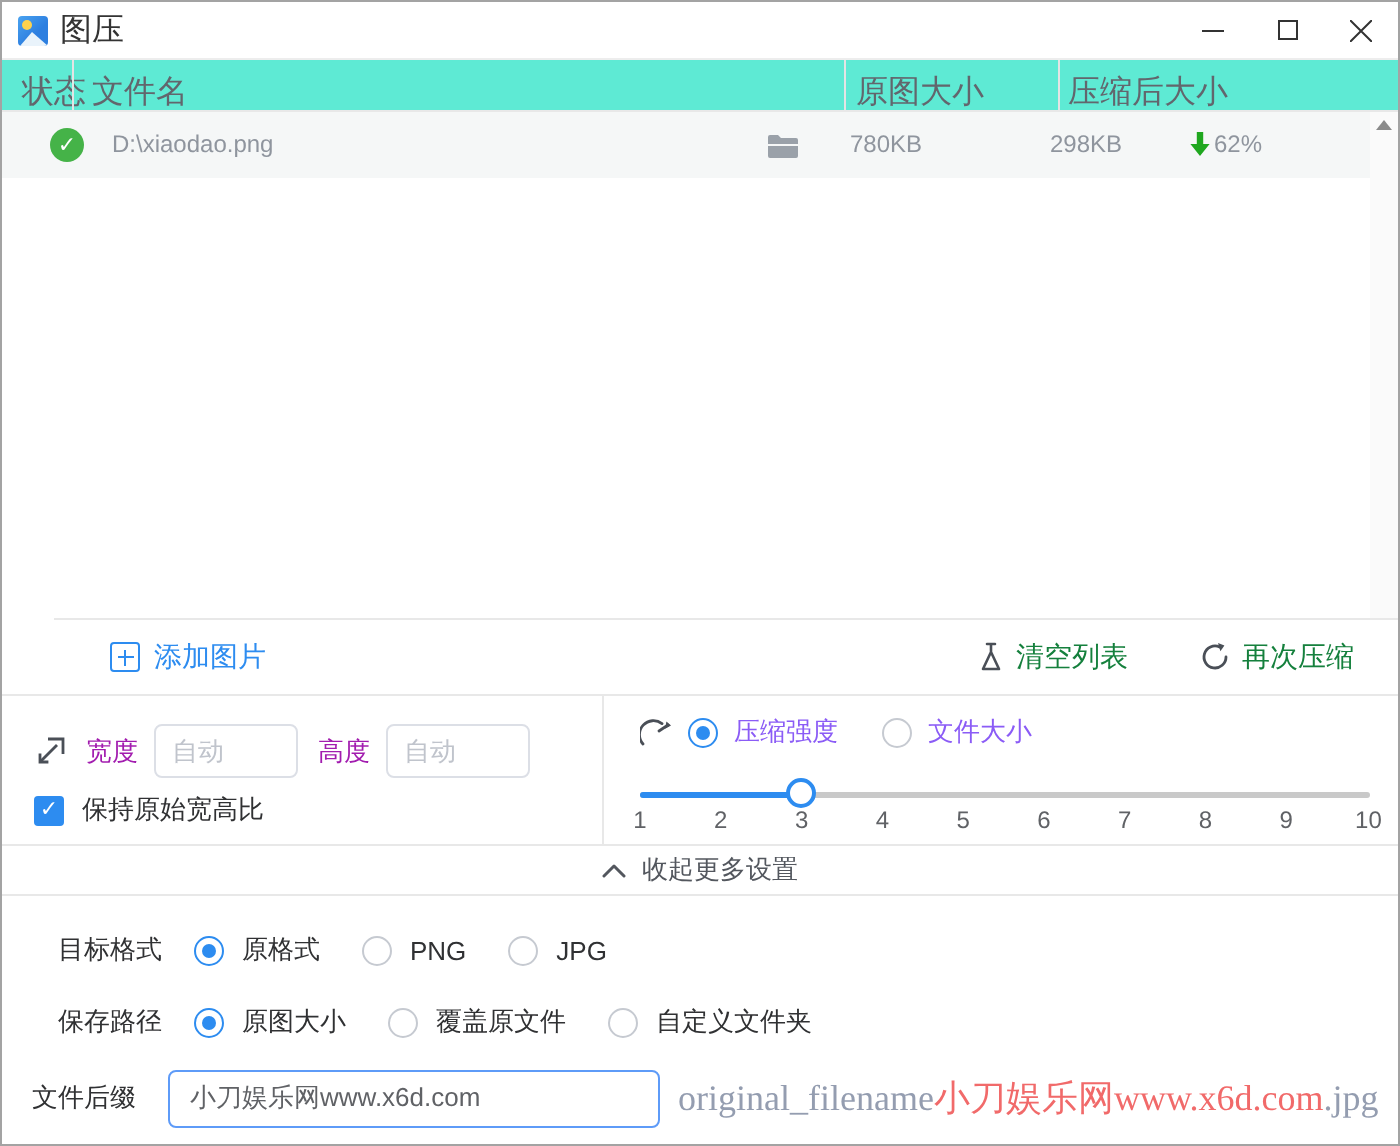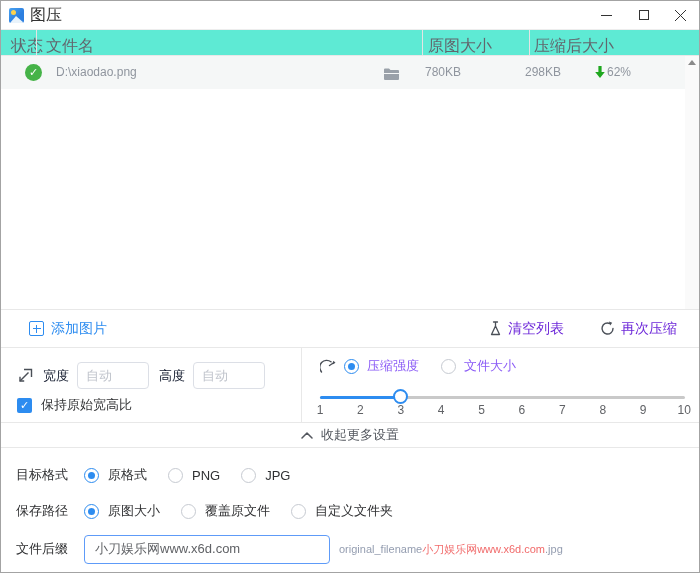--- a/index.html
+++ b/index.html
@@ -32,35 +32,35 @@
   .check-icon { position:absolute; left:24px; top:8px; width:17px; height:17px; border-radius:50%; background:#45b348; color:#fff; display:flex; align-items:center; justify-content:center; font-size:11px; font-weight:bold; }
   .fname { position:absolute; left:55px; top:9px; font-size:12px; color:#8f959e; }
   .folder-icon { position:absolute; left:383px; top:10px; }
   .sz-orig { position:absolute; left:424px; top:9px; font-size:12px; color:#8f959e; }
   .sz-comp { position:absolute; left:524px; top:9px; font-size:12px; color:#8f959e; }
   .reduction { position:absolute; left:594px; top:9px; font-size:12px; color:#8f959e; display:flex; align-items:center; gap:2px; }
   .scrollbar { position:absolute; right:0; top:0; width:14px; height:100%; background:#fafafa; }
   .scroll-up { position:absolute; top:4px; left:3px; width:0; height:0; border-left:4px solid transparent; border-right:4px solid transparent; border-bottom:5px solid #8a8a8a; }
 
   
-  .toolbar { position:relative; height:38px; border-top:1px solid #e8e8e8; display:flex; align-items:center; }
+  .toolbar { position:relative; height:38px; border-top:1px solid #e8e8e8; display:flex; align-items:center;margin-left:26px; }
   .add-btn { display:flex; align-items:center; gap:7px; margin-left:28px; color:#2d8cf0; font-size:14px; cursor:default; }
   .plus-box { width:15px; height:15px; border:1.4px solid #2d8cf0; border-radius:2px; position:relative; }
   .plus-box:before, .plus-box:after { content:""; position:absolute; background:#2d8cf0; }
   .plus-box:before { left:2.5px; top:5.5px; width:8px; height:1.6px; }
   .plus-box:after { left:5.6px; top:2.5px; width:1.6px; height:8px; }
   .toolbar-right { position:absolute; right:22px; display:flex; gap:36px; }
-  .tool-btn { display:flex; align-items:center; gap:6px; font-size:14px; color:#6d28d9; }
+  .tool-btn { display:flex; align-items:center; gap:6px; font-size:14px; color:#15803d; }
 
   
   .settings { position:relative; height:75px; border-top:1px solid #e8e8e8; display:flex; }
   .settings-left { position:relative; width:300px; height:100%; }
   .settings-right { position:relative; flex:1; height:100%; border-left:1px solid #e8e8e8; }
   .dim-row { position:absolute; left:16px; top:14px; display:flex; align-items:center; }
-  .dim-label { font-size:13px; color:#0f172a; margin:0 8px 0 10px; }
+  .dim-label { font-size:13px; color:#a21caf; margin:0 8px 0 10px; }
   .dim-input { width:72px; height:27px; border:1px solid #dcdfe6; border-radius:4px; font-size:13px; color:#606266; padding:0 8px; outline:none; }
   .dim-input::placeholder { color:#c0c4cc; }
   .ratio-row { position:absolute; left:16px; top:48px; display:flex; align-items:center; gap:9px; }
   .checkbox { width:15px; height:15px; background:#2d8cf0; border-radius:2px; color:#fff; font-size:11px; line-height:15px; text-align:center; font-weight:bold; }
   .ratio-label { font-size:13px; color:#303133; }
 
   .mode-row { position:absolute; left:18px; top:9px; display:flex; align-items:center; gap:8px; }
   .radio { width:15px; height:15px; border:1px solid #c6cad1; border-radius:50%; background:#fff; position:relative; flex:none; }
   .radio.checked { border:1.5px solid #2d8cf0; }
   .radio.checked:after { content:""; position:absolute; left:3px; top:3px; width:7px; height:7px; border-radius:50%; background:#2d8cf0; }
@@ -70,28 +70,28 @@
   .slider-fill { position:absolute; left:0; top:6.5px; width:81px; height:3.5px; border-radius:2px; background:#2d8cf0; }
   .slider-thumb { position:absolute; left:73px; top:0; width:15px; height:15px; border-radius:50%; background:#fff; border:2px solid #2d8cf0; }
   .ticks { position:absolute; left:12px; top:55px; width:377px; display:flex; justify-content:space-between; }
   .tick { font-size:12px; color:#606266; min-width:12px; text-align:center; }
 
   
   .collapse-row { height:26px; border-top:1px solid #e8e8e8; border-bottom:1px solid #e8e8e8; display:flex; align-items:center; justify-content:center; gap:8px; font-size:13px; color:#53575e; }
 
   
   .bottom { padding-top:9px; }
-  .opt-row { position:relative; height:36px; display:flex; align-items:center; }
+  .opt-row { position:relative; height:36px; display:flex; align-items:center;margin-left:13px; }
   .opt-label { position:absolute; left:15px; font-size:13px; color:#303133; }
   .opt-group { position:absolute; left:83px; display:flex; align-items:center; }
   .opt-group .radio { margin-right:9px; }
   .fmt-label { font-size:13px; color:#303133; margin-right:21px; }
   .suffix-row { position:relative; height:40px; display:flex; align-items:center; }
   .suffix-input { position:absolute; left:83px; width:246px; height:29px; border:1px solid #5e9bf8; border-radius:4px; font-size:13px; color:#606266; padding:0 10px; outline:none; }
-  .preview { position:absolute; left:338px; font-size:11px; color:#949db0; white-space:nowrap; }
+  .preview { position:absolute; left:338px; font-size:18px; color:#949db0; white-space:nowrap;font-family:Liberation Serif, serif; }
   .preview .red { color:#f16a6a; }
 </style>
 </head>
 <body>
 
 <div class="window">
 
   <div class="titlebar">
     <span class="app-icon"></span>
     <span class="win-title">图压</span>

